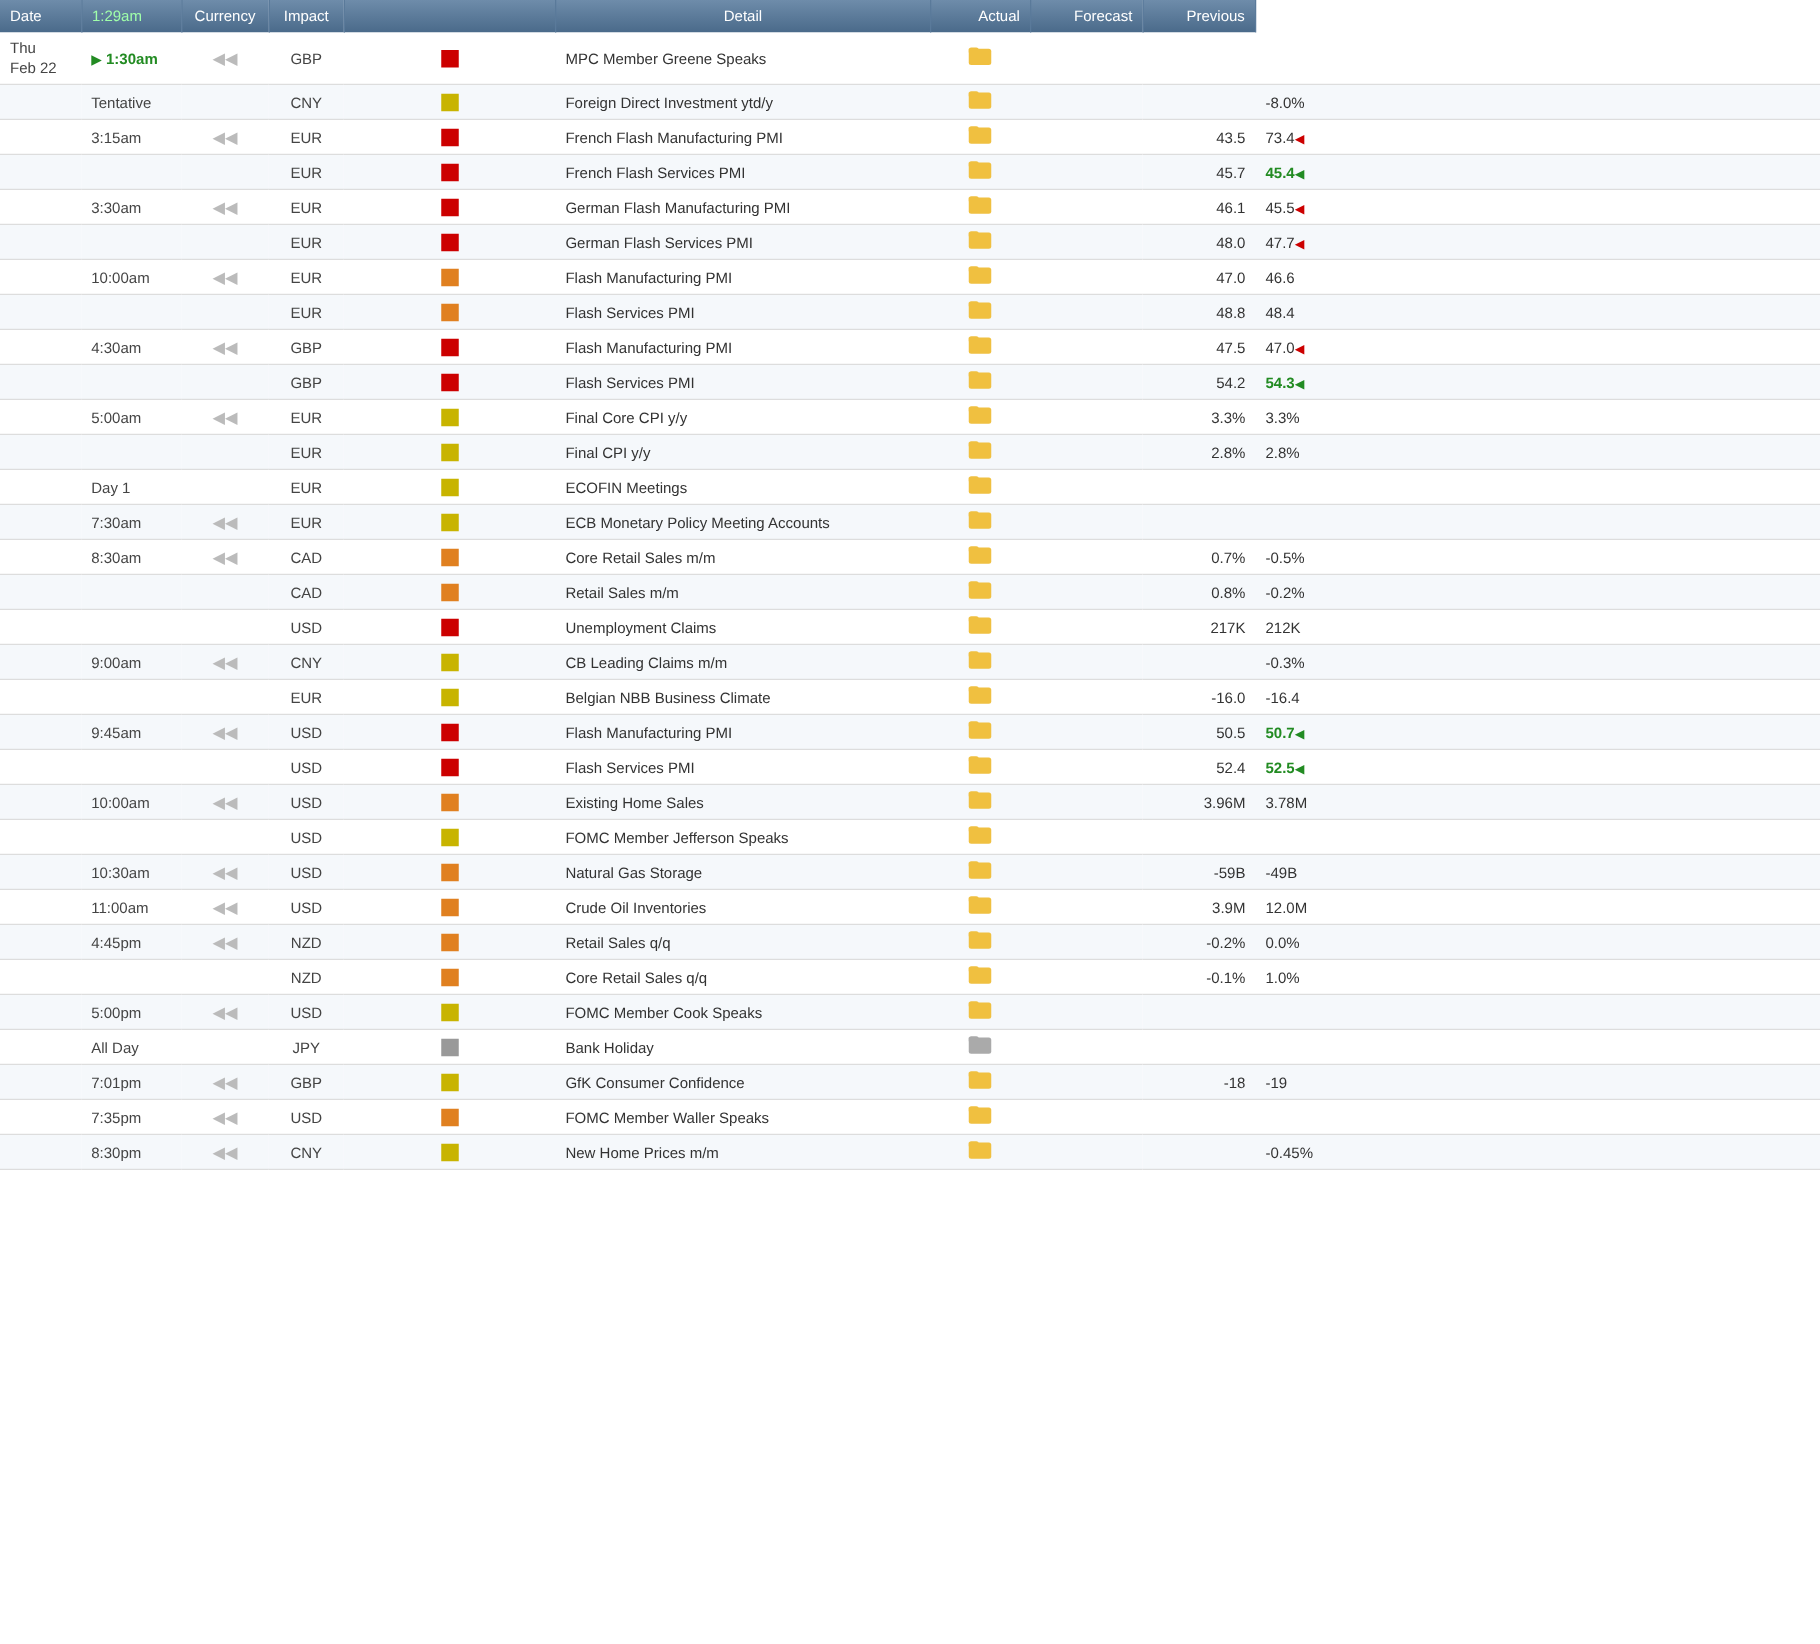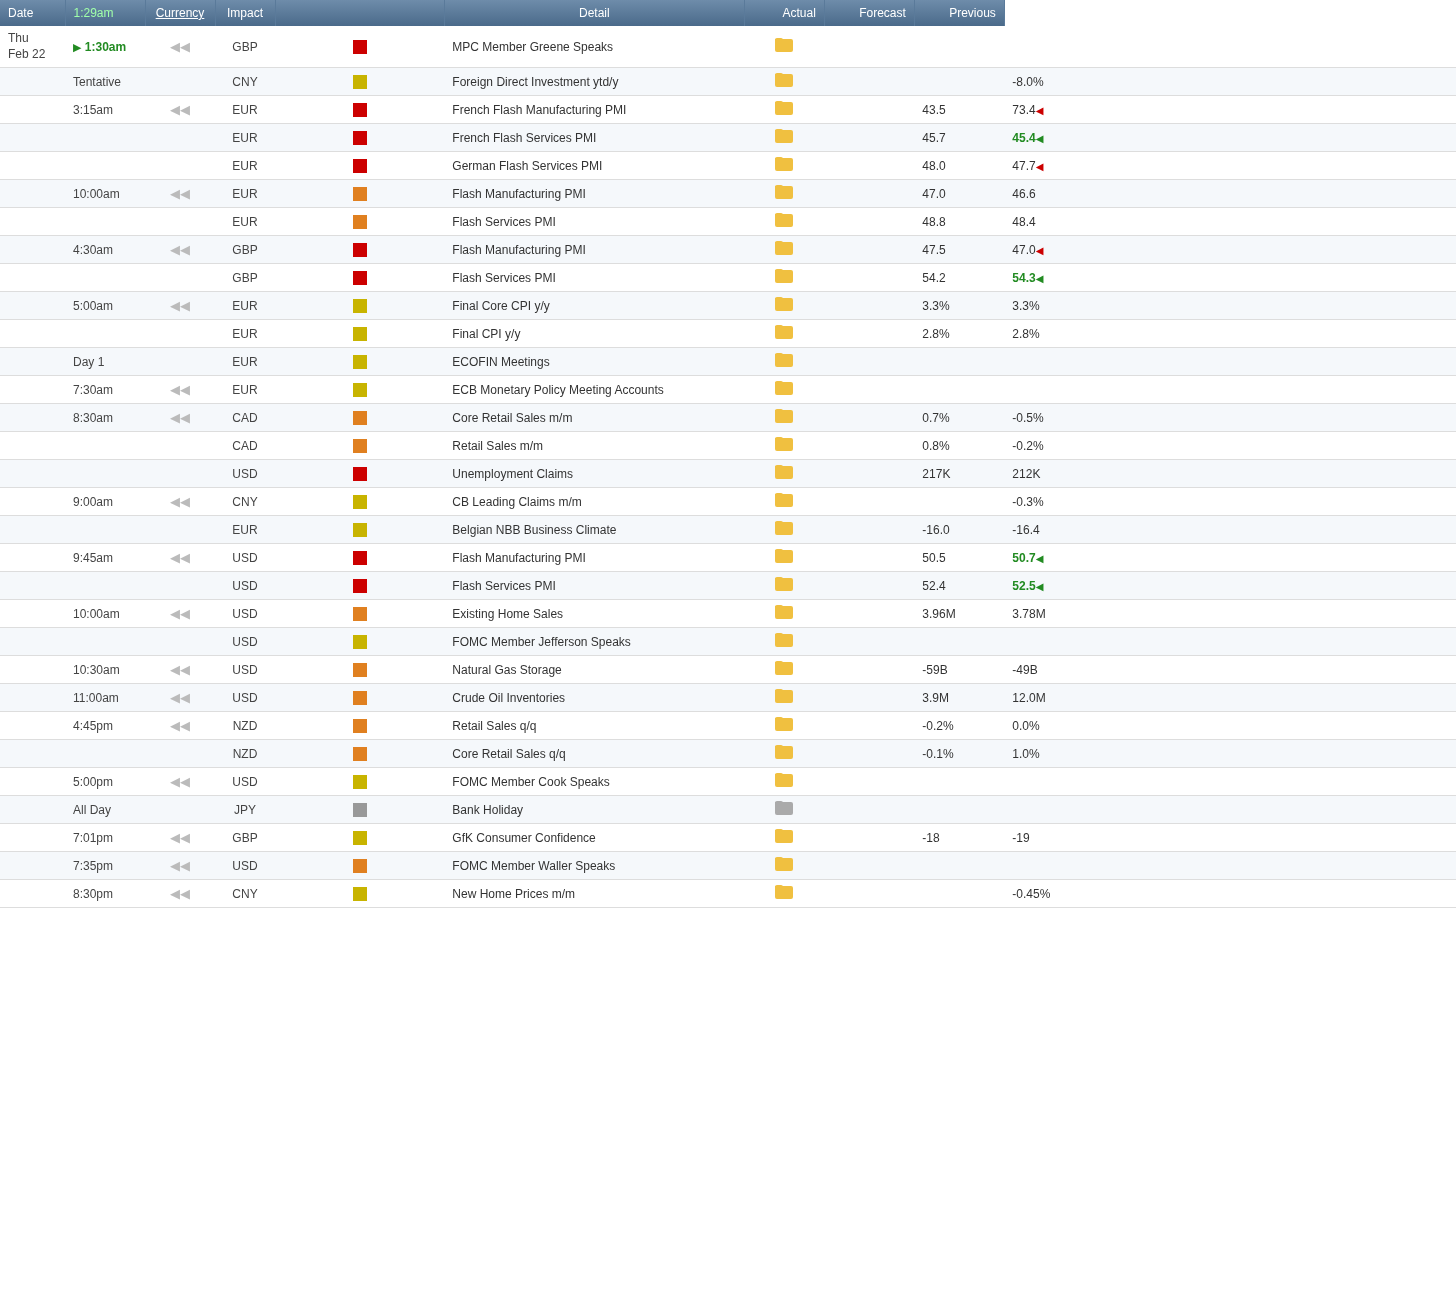--- a/index.html
+++ b/index.html
@@ -68,20 +68,21 @@
     }
     .detail-cell {
       text-align: center;
       min-width: 55px;
     }
     .actual-cell {
       text-align: right;
       min-width: 70px;
     }
     .forecast-cell {
+      text-align: right;
       min-width: 80px;
       margin-top: 24px;
     }
     .previous-cell {
       min-width: 80px;
     }
     .green { color: #228B22; font-weight: bold; }
     .icon-folder {
       display: inline-block;
       width: 18px;
@@ -160,21 +161,21 @@
 
 <table>
   <thead>
     <tr>
       <th class="th-sortable" style="width:65px;">
         <span>Date</span>
       </th>
       <th class="th-sortable" style="width:80px; color:#a0ffaa;">
         <span>1:29am</span>
       </th>
-      <th class="th-sortable" style="width:70px; text-align:center;text-decoration:underline;">
+      <th class="th-sortable" style="width:70px; text-align:center;">
         <span>Currency</span>
       </th>
       <th class="th-sortable" style="width:60px; text-align:center;">
         <span>Impact</span>
       </th>
       <th style="width:auto;">&nbsp;</th>
       <th class="th-sortable right" style="width:60px; text-align:center;">
         <span>Detail</span>
       </th>
       <th class="th-sortable right" style="width:80px; text-align:right;">
@@ -232,20 +233,32 @@
         <td class="currency-cell">EUR</td>
         <td class="impact-cell"><span class="impact-red"></span></td>
         <td class="event-cell">French Flash Services PMI</td>
         <td class="detail-cell"><span class="icon-folder"></span></td>
         <td class="actual-cell"></td>
         <td class="forecast-cell">45.7</td>
         <td class="previous-cell"><span class="green">45.4</span><span style="color:#228B22; font-size:10px;">◀</span></td>
       </tr>
       <tr>
         <td class="date-cell"></td>
+        <td class="time-cell">3:30am</td>
+        <td style="text-align: center; width: 25px;"><span class="sound-icon" style="color:#bbb; font-size:13px;">◀◀</span></td>
+        <td class="currency-cell">EUR</td>
+        <td class="impact-cell"><span class="impact-red"></span></td>
+        <td class="event-cell">German Flash Manufacturing PMI</td>
+        <td class="detail-cell"><span class="icon-folder"></span></td>
+        <td class="actual-cell"></td>
+        <td class="forecast-cell">46.1</td>
+        <td class="previous-cell"><span>45.5</span><span style="color:#cc0000; font-size:10px;">◀</span></td>
+      </tr>
+      <tr>
+        <td class="date-cell"></td>
         <td class="time-cell"></td>
         <td style="text-align: center; width: 25px;"></td>
         <td class="currency-cell">EUR</td>
         <td class="impact-cell"><span class="impact-red"></span></td>
         <td class="event-cell">German Flash Services PMI</td>
         <td class="detail-cell"><span class="icon-folder"></span></td>
         <td class="actual-cell"></td>
         <td class="forecast-cell">48.0</td>
         <td class="previous-cell"><span>47.7</span><span style="color:#cc0000; font-size:10px;">◀</span></td>
       </tr>

